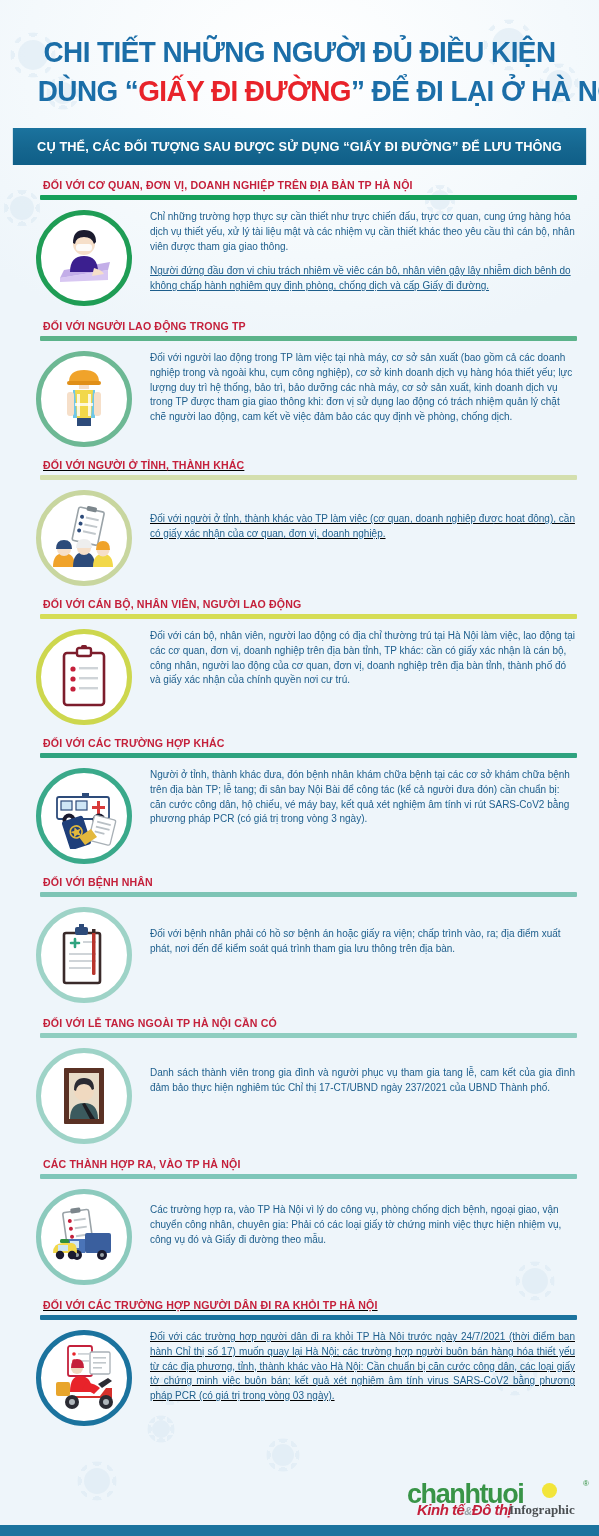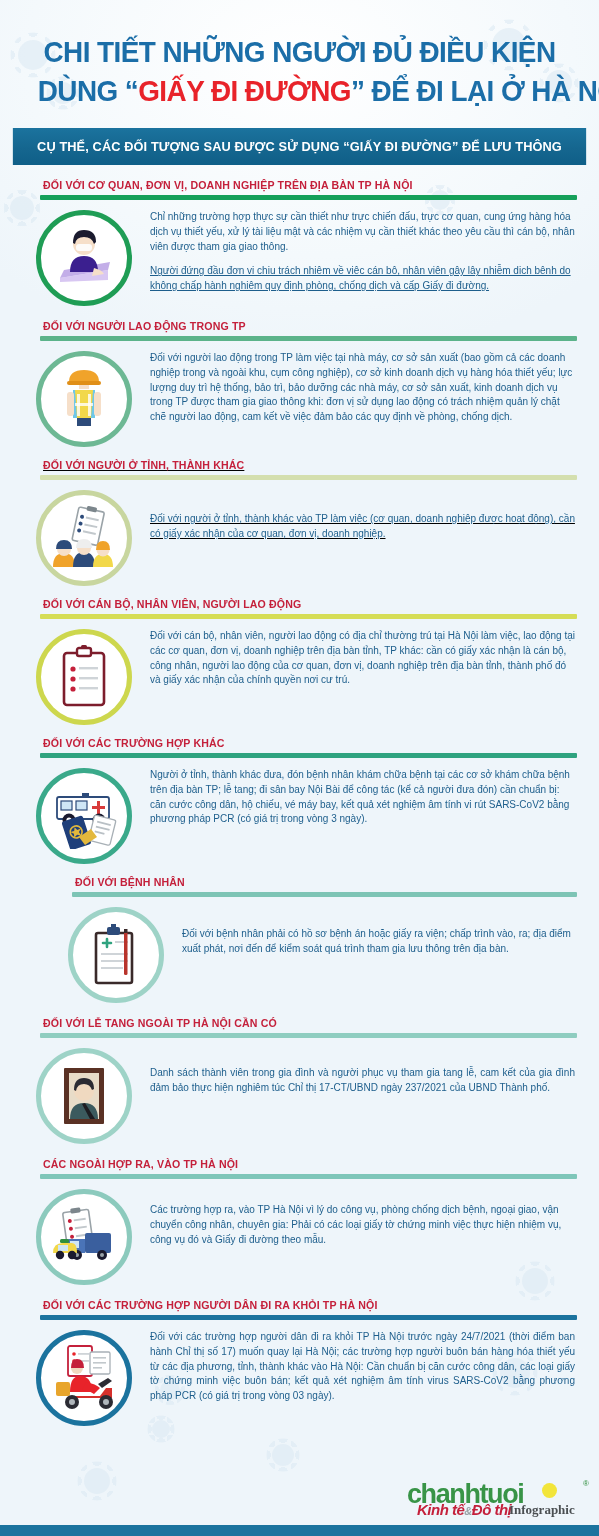--- a/index.html
+++ b/index.html
@@ -370,21 +370,21 @@
               <path d="M30 54 l12 -8 6 8 -12 8z" fill="#e3b83c"></path>
             </svg>
           </div>
         </div>
         <div class="sec-text">
           <p>Người ở tỉnh, thành khác đưa, đón bệnh nhân khám chữa bệnh tại các cơ sở khám chữa bệnh trên địa bàn TP; lễ tang; đi sân bay Nội Bài để công tác (kể cả người đưa đón) cần chuẩn bị: căn cước công dân, hộ chiếu, vé máy bay, kết quả xét nghiệm âm tính vi rút SARS-CoV2 bằng phương pháp PCR (có giá trị trong vòng 3 ngày).</p>
         </div>
       </div>
     </div>
 
-    <div class="section" style="margin-top:12px;margin-left:32px;">
+    <div class="section" style="margin-top:12px;">
       <div class="sec-title">ĐỐI VỚI BỆNH NHÂN</div>
       <div class="sec-rule" style="background:#7dc4b5;"></div>
       <div class="sec-body">
         <div class="icon-wrap">
           <div class="icon-circle" style="border:5px solid #9ed3c7;">
             <svg width="56" height="64" viewBox="0 0 56 64">
               <rect x="8" y="10" width="36" height="50" rx="2" fill="#ffffff" stroke="#3a2a2a" stroke-width="2.6"></rect>
               <rect x="19" y="4" width="13" height="8" rx="2" fill="#2d4b7a"></rect>
               <rect x="23" y="1" width="5" height="4" fill="#2d4b7a"></rect>
               <path d="M15 20 h8 M19 16 v8" stroke="#2fa37f" stroke-width="2.6" stroke-linecap="round"></path>
@@ -419,21 +419,21 @@
             </svg>
           </div>
         </div>
         <div class="sec-text justify" style="padding-top:20px;">
           <p>Danh sách thành viên trong gia đình và người phục vụ tham gia tang lễ, cam kết của gia đình đảm bảo thực hiện nghiêm túc Chỉ thị 17-CT/UBND ngày 237/2021 của UBND Thành phố.</p>
         </div>
       </div>
     </div>
 
     <div class="section" style="margin-top:14px;">
-      <div class="sec-title">CÁC NGOÀI HỢP RA, VÀO TP HÀ NỘI</div>
+      <div class="sec-title">CÁC THÀNH HỢP RA, VÀO TP HÀ NỘI</div>
       <div class="sec-rule" style="background:#7ec6b9;"></div>
       <div class="sec-body">
         <div class="icon-wrap">
           <div class="icon-circle" style="border:5px solid #8ccabd;">
             <svg width="70" height="64" viewBox="0 0 70 64">
               <g transform="rotate(-8 28 24)">
                 <rect x="16" y="6" width="26" height="33" rx="2" fill="#ffffff" stroke="#9aa3a8" stroke-width="1.6"></rect>
                 <rect x="24" y="3" width="10" height="5" rx="1.5" fill="#7c868c"></rect>
                 <circle cx="22" cy="15" r="2" fill="#c4203b"></circle>
                 <rect x="26" y="14" width="12" height="2" fill="#c2c8cc"></rect>
@@ -456,21 +456,21 @@
               <circle cx="23" cy="50" r="4.2" fill="#1a1a2e"></circle>
             </svg>
           </div>
         </div>
         <div class="sec-text" style="padding-top:16px;">
           <p>Các trường hợp ra, vào TP Hà Nội vì lý do công vụ, phòng chống dịch bệnh, ngoại giao, vận chuyển công nhân, chuyên gia: Phải có các loại giấy tờ chứng minh việc thực hiện nhiệm vụ, công vụ đó và Giấy đi đường theo mẫu.</p>
         </div>
       </div>
     </div>
 
-    <div class="section" style="margin-top:14px;">
+    <div class="section" style="margin-top:14px;text-decoration:underline;">
       <div class="sec-title">ĐỐI VỚI CÁC TRƯỜNG HỢP NGƯỜI DÂN ĐI RA KHỎI TP HÀ NỘI</div>
       <div class="sec-rule" style="background:#1b739e;"></div>
       <div class="sec-body">
         <div class="icon-wrap">
           <div class="icon-circle" style="border:5px solid #1b739e;">
             <svg width="72" height="68" viewBox="0 0 72 68">
               <rect x="20" y="2" width="24" height="30" rx="2" fill="#ffffff" stroke="#c4203b" stroke-width="1.8"></rect>
               <circle cx="26" cy="10" r="1.8" fill="#e8232a"></circle>
               <rect x="30" y="9" width="11" height="1.8" fill="#cfd4d8"></rect>
               <circle cx="26" cy="17" r="1.8" fill="#e8232a"></circle>

